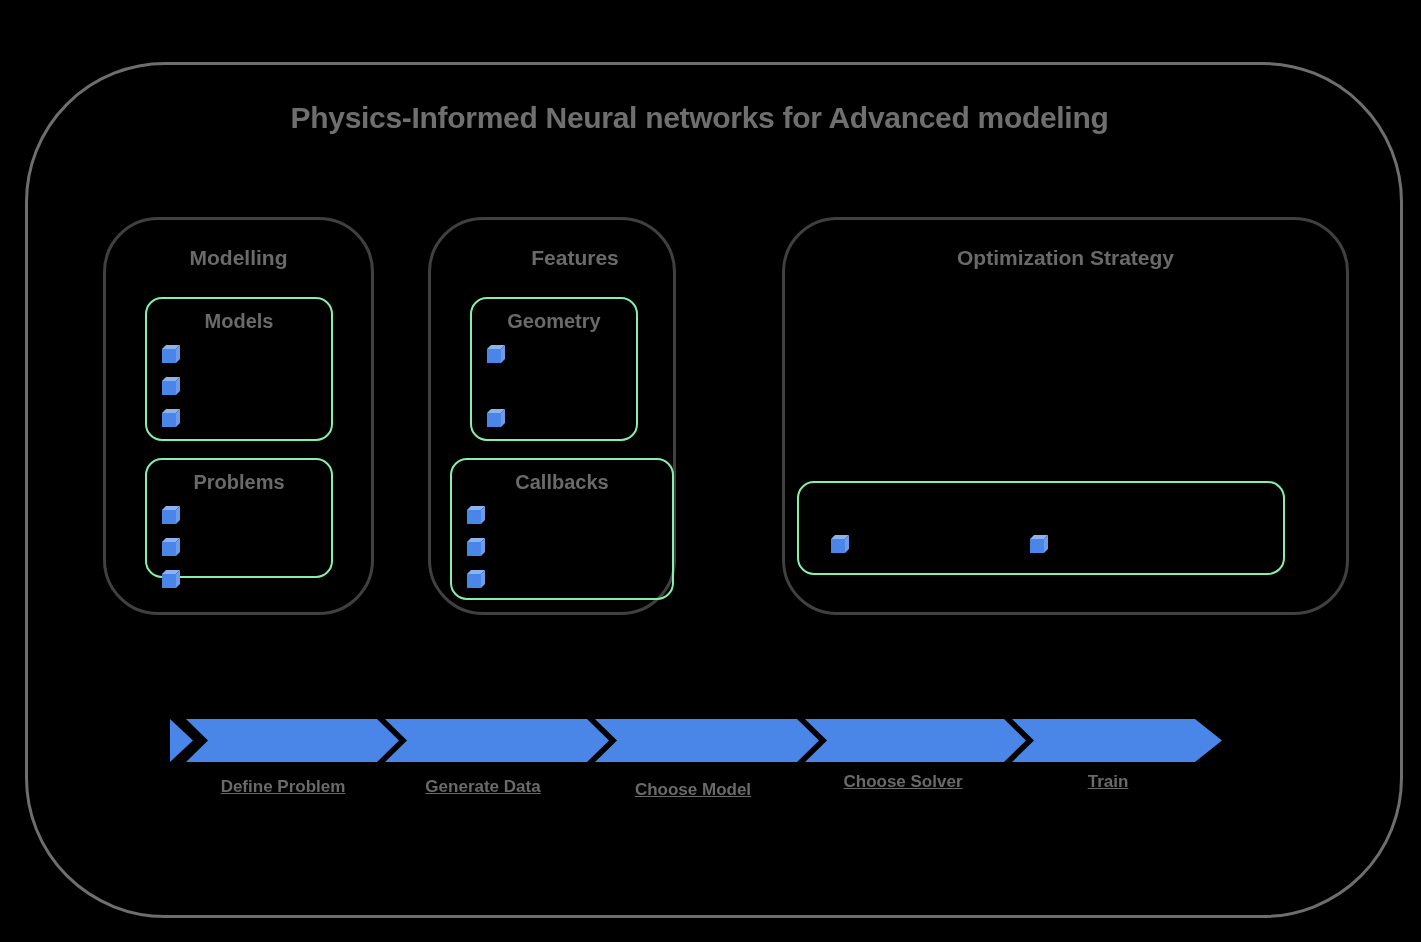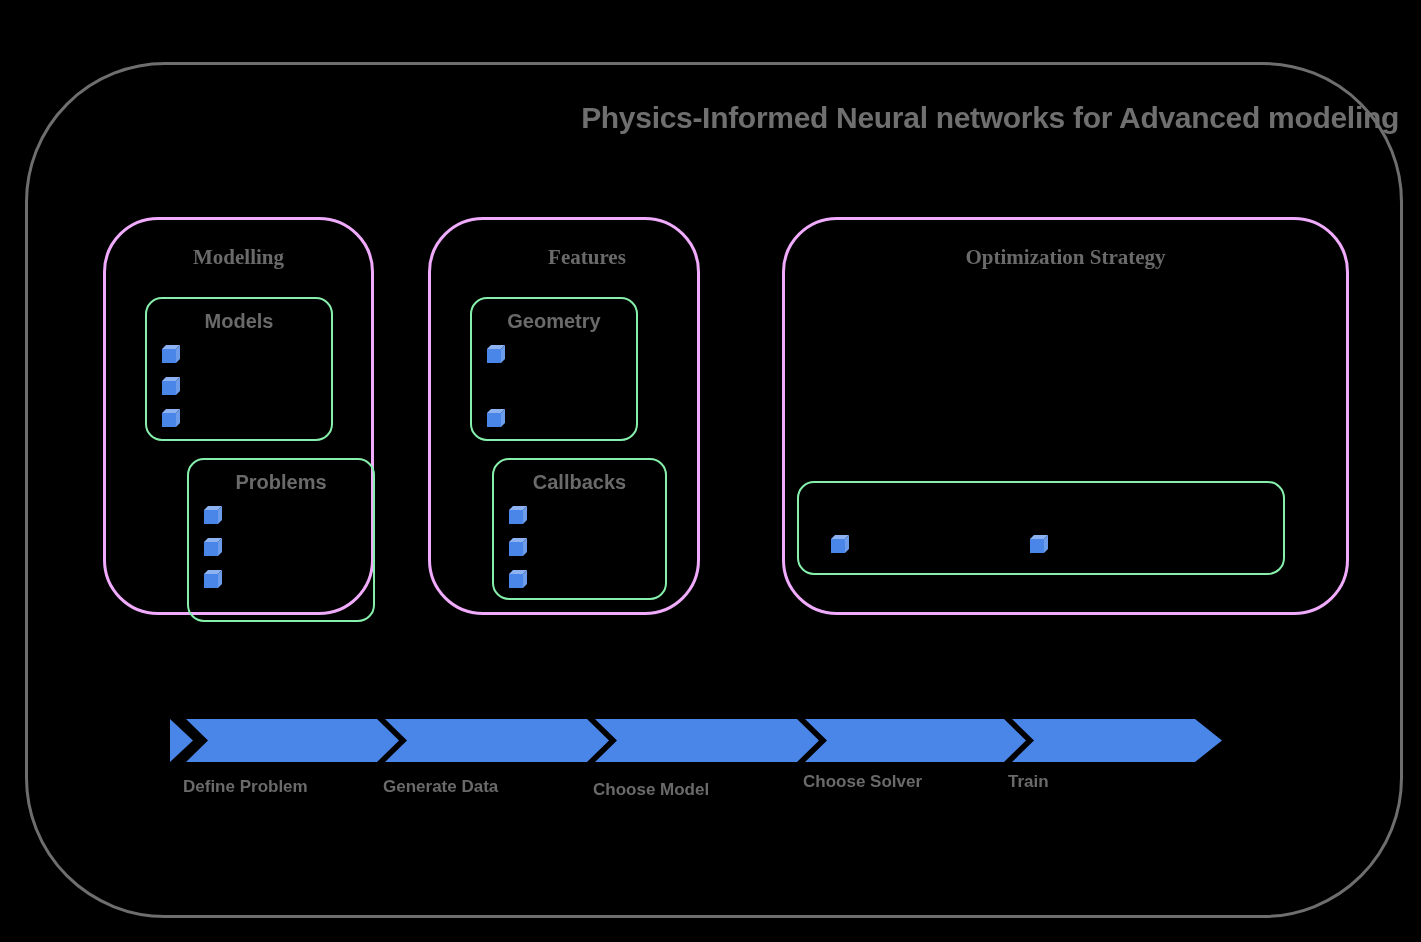--- a/index.html
+++ b/index.html
@@ -15,57 +15,56 @@
   .frame{
     position:absolute;
     left:25px;top:62px;width:1378px;height:856px;
     border:3px solid #6e6e6e;
     border-radius:140px;
     box-sizing:border-box;
   }
   .title{
     position:absolute;
     left:0;top:101px;width:1399px;
-    text-align:right;
+    text-align:center;
     font-size:30px;
     letter-spacing:-0.3px;
     color:#6f6f6f;
   }
   .group{
     position:absolute;
-    border:3px solid #f0abfc;
+    border:3px solid #404040;
     border-radius:55px;
     box-sizing:border-box;
-    font-family:Liberation Serif, serif;
   }
   .group-label{
     margin-top:25px;
     text-align:center;
     font-size:21px;
     line-height:1.2;
   }
   #g-modelling{left:103px;top:217px;width:271px;height:398px;}
-  #g-features{left:428px;top:217px;width:272px;height:398px;padding-left:46px;}
+  #g-features{left:428px;top:217px;width:248px;height:398px;padding-left:46px;}
   #g-optimization{left:758px;top:217px;width:567px;height:398px;margin-left:24px;}
   .card{
     position:absolute;
     border:2px solid #86efac;
     border-radius:17px;
     box-sizing:border-box;
   }
   .card-label{
     margin-top:10px;
     text-align:center;
     font-size:20px;
     line-height:1.2;
   }
   #card-models   {left:145px;top:297px;width:188px;height:144px;}
-  #card-problems {left:145px;top:458px;width:188px;height:164px;margin-left:42px;}
+  #card-problems {left:145px;top:458px;width:188px;height:120px;}
   #card-geometry {left:470px;top:297px;width:168px;height:144px;}
-  #card-callbacks{left:492px;top:458px;width:175px;height:142px;}
+  #card-callbacks{left:450px;top:458px;width:224px;height:142px;}
   #card-solver   {left:797px;top:322px;width:488px;height:93px;}
   #card-trainer  {left:797px;top:481px;width:488px;height:94px;}
 
   
   .cube{
     position:relative;
     display:block;
     width:14px;height:14px;
     background:#4a86e8;
   }
@@ -97,22 +96,24 @@
   #card-solver .cube:nth-child(2){left:173px;}
   #card-solver .cube:nth-child(3){left:358px;}
   #card-trainer .cube{position:absolute;top:56px;}
   #card-trainer .cube:nth-child(1){left:32px;}
   #card-trainer .cube:nth-child(2){left:231px;}
 
   .flow-svg{position:absolute;left:160px;top:714px;}
   .flow-label{
     position:absolute;
     width:200px;
+    text-align:center;
     font-size:17px;
     line-height:1.2;
+    text-decoration:underline;
   }
   #flow-label-0{left:183px;top:777px;}
   #flow-label-1{left:383px;top:777px;}
   #flow-label-2{left:593px;top:780px;}
   #flow-label-3{left:803px;top:772px;}
   #flow-label-4{left:1008px;top:772px;}
 </style>
 </head>
 <body>
 

